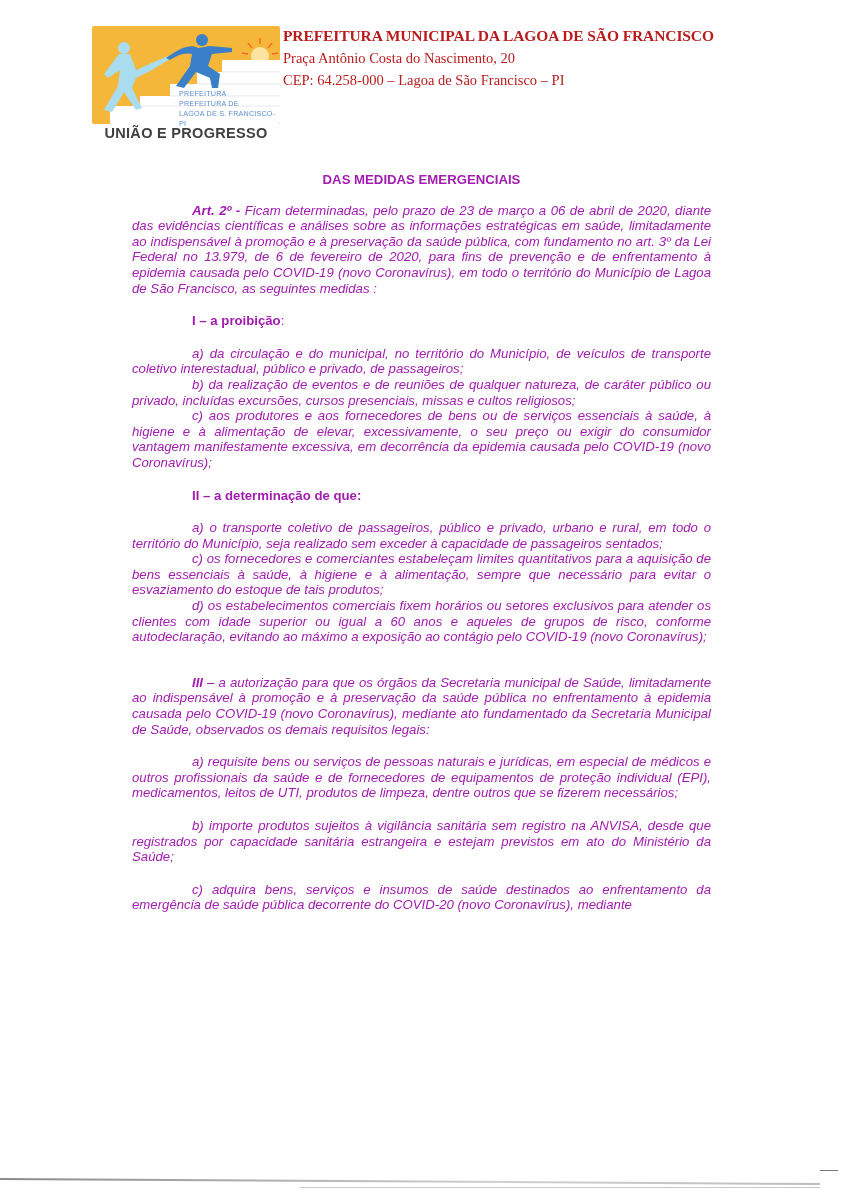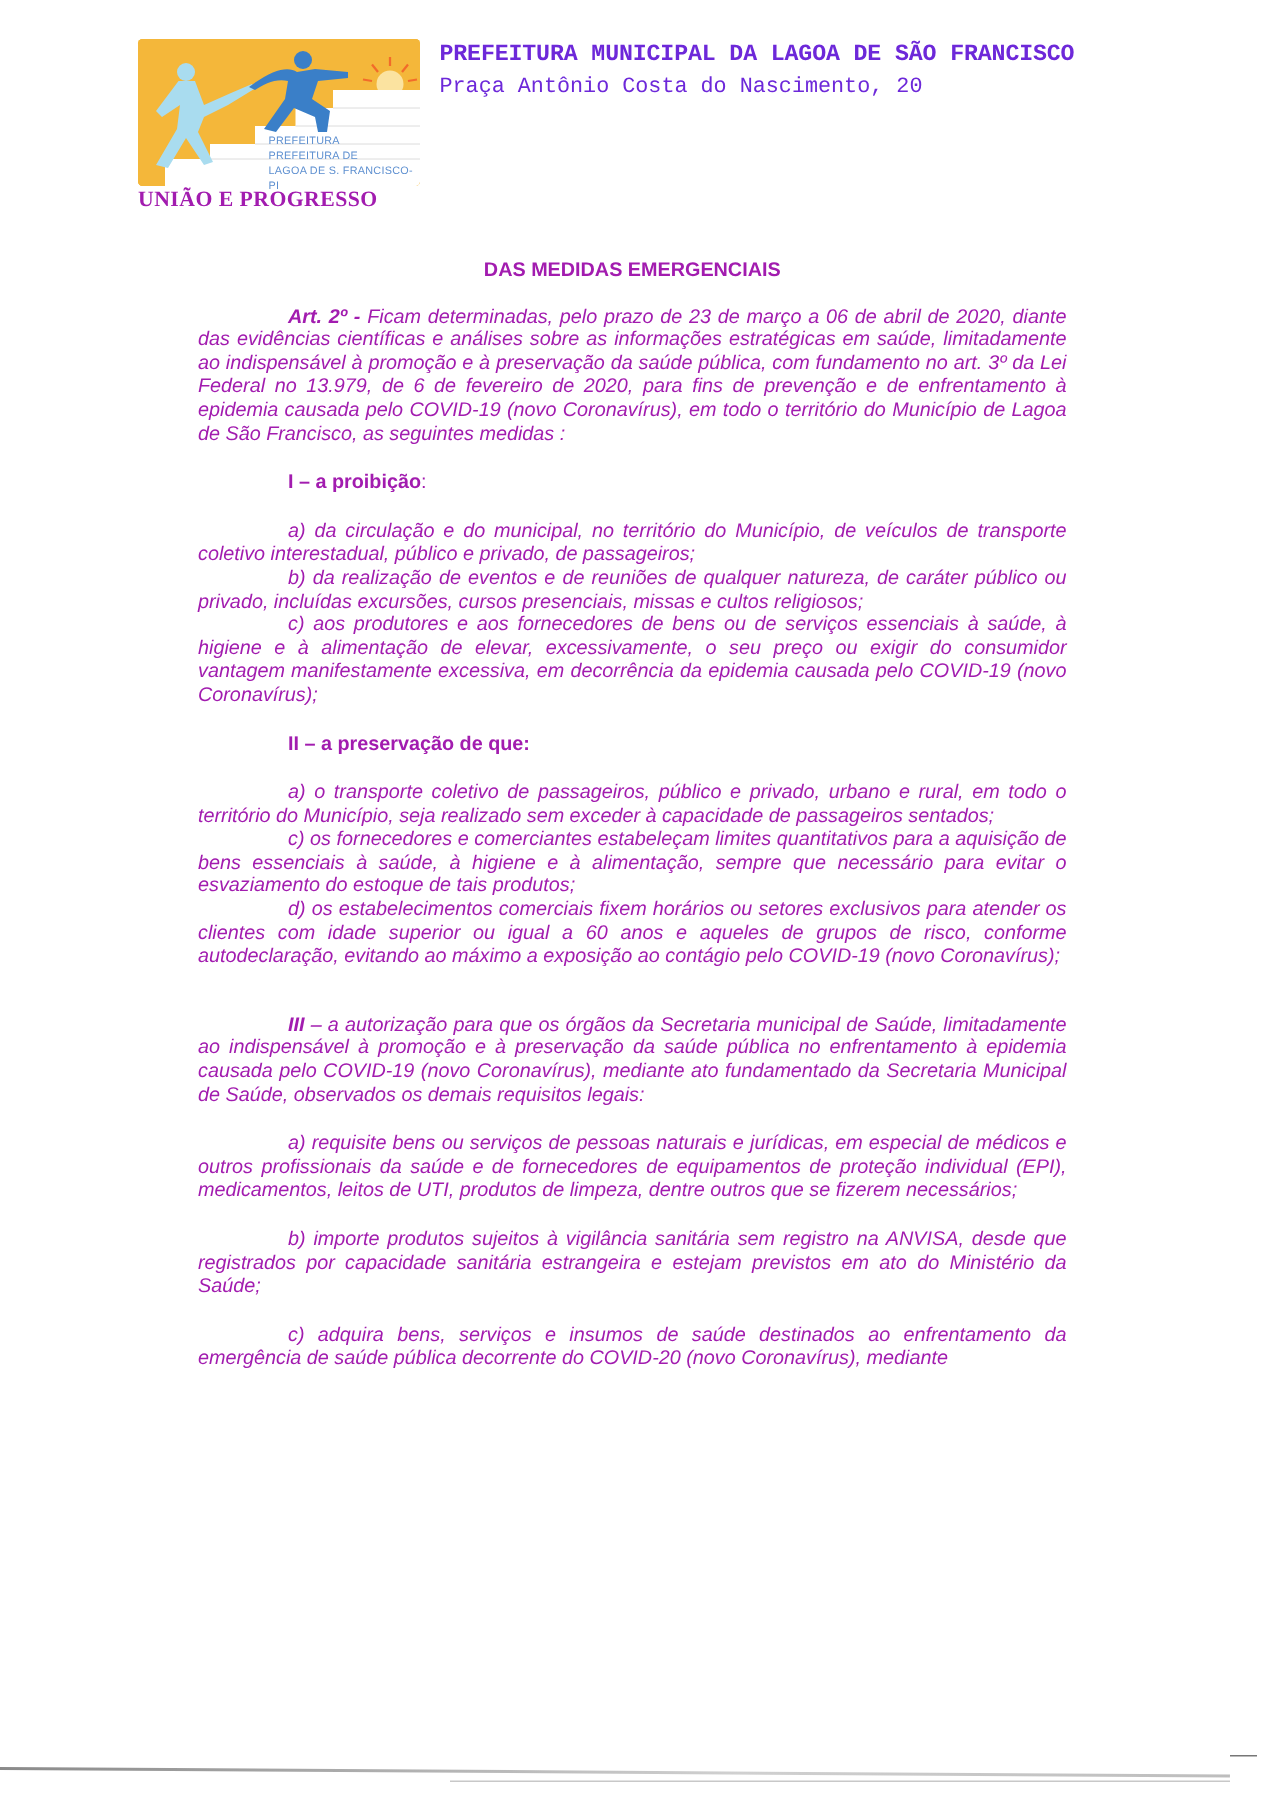--- a/index.html
+++ b/index.html
@@ -1,24 +1,24 @@
 <!DOCTYPE html>
 <html><head>
   <meta charset="utf-8">
   <style>
     html, body { margin: 0; padding: 0; background: #ffffff; }
     body { width: 849px; height: 1200px; position: relative; overflow: hidden; font-family: "Liberation Sans", sans-serif; color: #1e1e1e; }
 
     .logo { position: absolute; left: 92px; top: 26px; width: 188px; height: 118px; }
     .logo-art { position: absolute; left: 0; top: 0; width: 188px; height: 98px; border-radius: 3px; overflow: hidden; background: #f4b73a; }
-    .logo-motto { position: absolute; left: 0; top: 98px; width: 188px; height: 18px; font-family: Liberation Serif, serif; font-weight: bold; font-size: 14.5px; letter-spacing: 0.3px; color: #a21caf; line-height: 18px; }
+    .logo-motto { position: absolute; left: 0; top: 98px; width: 188px; height: 18px; text-align: center; font-family: Liberation Sans, sans-serif; font-weight: bold; font-size: 14.5px; letter-spacing: 0.3px; color: #404040; line-height: 18px; }
     .logo-name { position: absolute; left: 87px; top: 63px; width: 100px; font-size: 7.2px; color: #5d8fd0; line-height: 10px; letter-spacing: 0.2px; }
     .logo-name span { display: block; }
 
-    .header-text { position: absolute; left: 293px; top: 25px; font-family: Liberation Mono, monospace; color: #6d28d9; }
+    .header-text { position: absolute; left: 283px; top: 25px; font-family: Liberation Serif, serif; color: #b91c1c; }
     .org-name { font-weight: bold; font-size: 15.5px; line-height: 22px; letter-spacing: -0.1px; }
     .org-line { font-size: 14.5px; line-height: 22px; }
 
     .doc { position: absolute; left: 132px; top: 172px; width: 579px; font-family: "Liberation Sans", sans-serif; font-size: 13.2px; line-height: 15.6px; color: #a21caf; }
     .doc p { margin: 0; text-align: justify; }
     .section-title { text-align: center !important; font-weight: bold; font-size: 13.2px; margin-bottom: 15px !important; padding-left: 0; }
     .indent { text-indent: 60px; font-style: italic; }
     .item-head { text-indent: 60px; font-weight: bold; }
     .gap-m { margin-top: 17px !important; }
     .gap-l { margin-top: 30px !important; }
@@ -77,33 +77,34 @@
     <span>PREFEITURA</span>
     <span>PREFEITURA DE</span>
     <span>LAGOA DE S. FRANCISCO-PI</span>
   </div>
   <div class="logo-motto">UNIÃO E PROGRESSO</div>
 </div>
 
 <div class="header-text">
   <div class="org-name">PREFEITURA MUNICIPAL DA LAGOA DE SÃO FRANCISCO</div>
   <div class="org-line">Praça Antônio Costa do Nascimento, 20</div>
+  <div class="org-line">CEP: 64.258-000 – Lagoa de São Francisco – PI</div>
 </div>
 
 <div class="doc">
   <p class="section-title">DAS MEDIDAS EMERGENCIAIS</p>
 
   <p class="indent"><span class="bold">Art. 2º -</span><span> Ficam determinadas, pelo prazo de 23 de março a 06 de abril de 2020, diante das evidências científicas e análises sobre as informações estratégicas em saúde, limitadamente ao indispensável à promoção e à preservação da saúde pública, com fundamento no art. 3º da Lei Federal no 13.979, de 6 de fevereiro de 2020, para fins de prevenção e de enfrentamento à epidemia causada pelo COVID-19 (novo Coronavírus), em todo o território do Município de Lagoa de São Francisco, as seguintes medidas :</span></p>
 
   <p class="item-head gap-m"><span>I – a proibição</span><span style="font-weight:normal">:</span></p>
   <p class="indent gap-m">a) da circulação e do municipal, no território do Município, de veículos de transporte coletivo interestadual, público e privado, de passageiros;</p>
   <p class="indent">b) da realização de eventos e de reuniões de qualquer natureza, de caráter público ou privado, incluídas excursões, cursos presenciais, missas e cultos religiosos;</p>
   <p class="indent">c) aos produtores e aos fornecedores de bens ou de serviços essenciais à saúde, à higiene e à alimentação de elevar, excessivamente, o seu preço ou exigir do consumidor vantagem manifestamente excessiva, em decorrência da epidemia causada pelo COVID-19 (novo Coronavírus);</p>
 
-  <p class="item-head gap-m">II – a preservação de que:</p>
+  <p class="item-head gap-m">II – a determinação de que:</p>
   <p class="indent gap-m">a) o transporte coletivo de passageiros, público e privado, urbano e rural, em todo o território do Município, seja realizado sem exceder à capacidade de passageiros sentados;</p>
   <p class="indent">c) os fornecedores e comerciantes estabeleçam limites quantitativos para a aquisição de bens essenciais à saúde, à higiene e à alimentação, sempre que necessário para evitar o esvaziamento do estoque de tais produtos;</p>
   <p class="indent">d) os estabelecimentos comerciais fixem horários ou setores exclusivos para atender os clientes com idade superior ou igual a 60 anos e aqueles de grupos de risco, conforme autodeclaração, evitando ao máximo a exposição ao contágio pelo COVID-19 (novo Coronavírus);</p>
 
   <p class="indent gap-l"><span class="bold">III</span><span> – a autorização para que os órgãos da Secretaria municipal de Saúde, limitadamente ao indispensável à promoção e à preservação da saúde pública no enfrentamento à epidemia causada pelo COVID-19 (novo Coronavírus), mediante ato fundamentado da Secretaria Municipal de Saúde, observados os demais requisitos legais:</span></p>
   <p class="indent gap-m">a) requisite bens ou serviços de pessoas naturais e jurídicas, em especial de médicos e outros profissionais da saúde e de fornecedores de equipamentos de proteção individual (EPI), medicamentos, leitos de UTI, produtos de limpeza, dentre outros que se fizerem necessários;</p>
   <p class="indent gap-m">b) importe produtos sujeitos à vigilância sanitária sem registro na ANVISA, desde que registrados por capacidade sanitária estrangeira e estejam previstos em ato do Ministério da Saúde;</p>
   <p class="indent gap-m">c) adquira bens, serviços e insumos de saúde destinados ao enfrentamento da emergência de saúde pública decorrente do COVID-20 (novo Coronavírus), mediante</p>
 </div>
 

